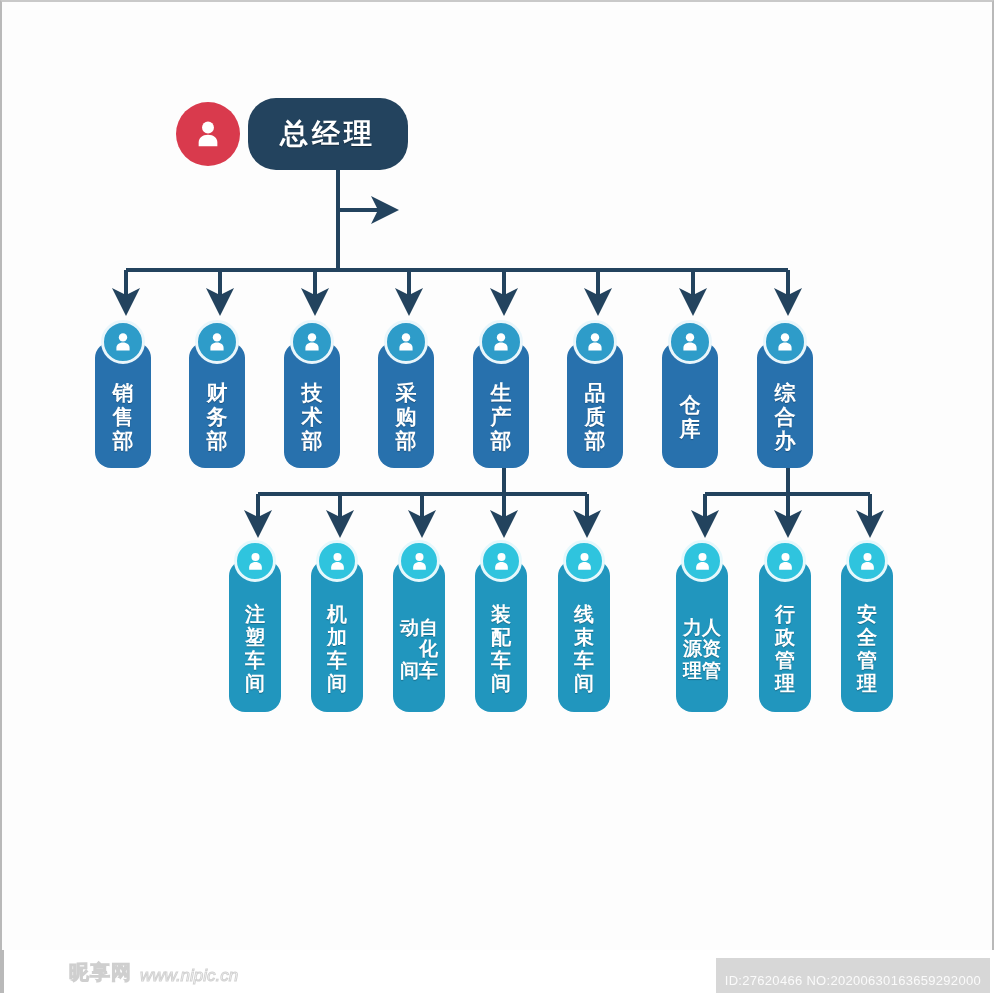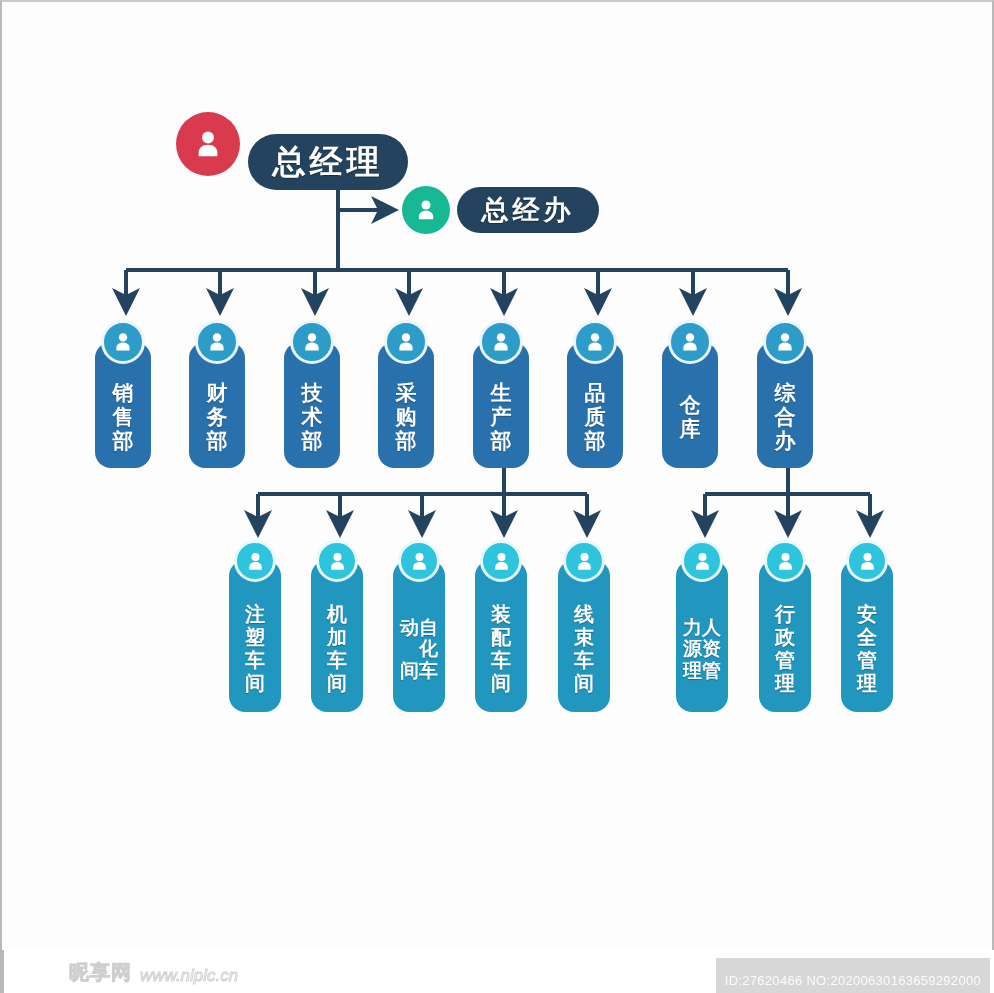--- a/index.html
+++ b/index.html
@@ -66,24 +66,23 @@
     align-items: center;
     justify-content: center;
     font-weight: bold;
     letter-spacing: 4px;
     text-shadow: 0 1px 1px rgba(0,0,0,.35);
     box-sizing: border-box;
   }
 
   #node-gm .avatar-circle { width: 64px; height: 64px; background: #d93a4d; }
   #node-gm .top-pill {
-    width: 160px; height: 56px;
-    font-size: 33px;
+    width: 160px; height: 72px;
+    font-size: 28px;
     margin-left: 8px;
-    margin-top: 36px;
   }
 
   #node-gmo .avatar-circle { width: 48px; height: 48px; background: #17b894; }
   #node-gmo .top-pill {
     width: 142px; height: 46px;
     font-size: 27px;
     margin-left: 7px;
   }
 
   
@@ -259,29 +258,20 @@
     <div class="top-node" id="node-gm" style="left:174px; top:96px;">
       <div class="avatar-circle">
         <svg width="34" height="34" viewBox="0 0 24 24" fill="#ffffff">
           <circle cx="12" cy="7.4" r="4.2"></circle>
           <path d="M12 12.6c-4 0-6.6 2.4-6.6 5.4v2.6h13.2v-2.6c0-3-2.6-5.4-6.6-5.4z"></path>
         </svg>
       </div>
       <div class="top-pill">总经理</div>
     </div>
 
-    <div class="top-node" id="node-gmo" style="left:400px; top:184px;">
-      <div class="avatar-circle">
-        <svg width="26" height="26" viewBox="0 0 24 24" fill="#ffffff">
-          <circle cx="12" cy="7.4" r="4.2"></circle>
-          <path d="M12 12.6c-4 0-6.6 2.4-6.6 5.4v2.6h13.2v-2.6c0-3-2.6-5.4-6.6-5.4z"></path>
-        </svg>
-      </div>
-      <div class="top-pill">总经办</div>
-    </div>
 
     <div id="row2-container">
         <div class="dept row2" style="left: 93px; top: 318px;">
           <div class="dept-head">
             <svg width="24" height="24" viewBox="0 0 24 24" fill="#ffffff">
               <circle cx="12" cy="7.4" r="4.2"></circle>
               <path d="M12 12.6c-4 0-6.6 2.4-6.6 5.4v2.6h13.2v-2.6c0-3-2.6-5.4-6.6-5.4z"></path>
             </svg>
           </div>
           <div class="dept-body">

